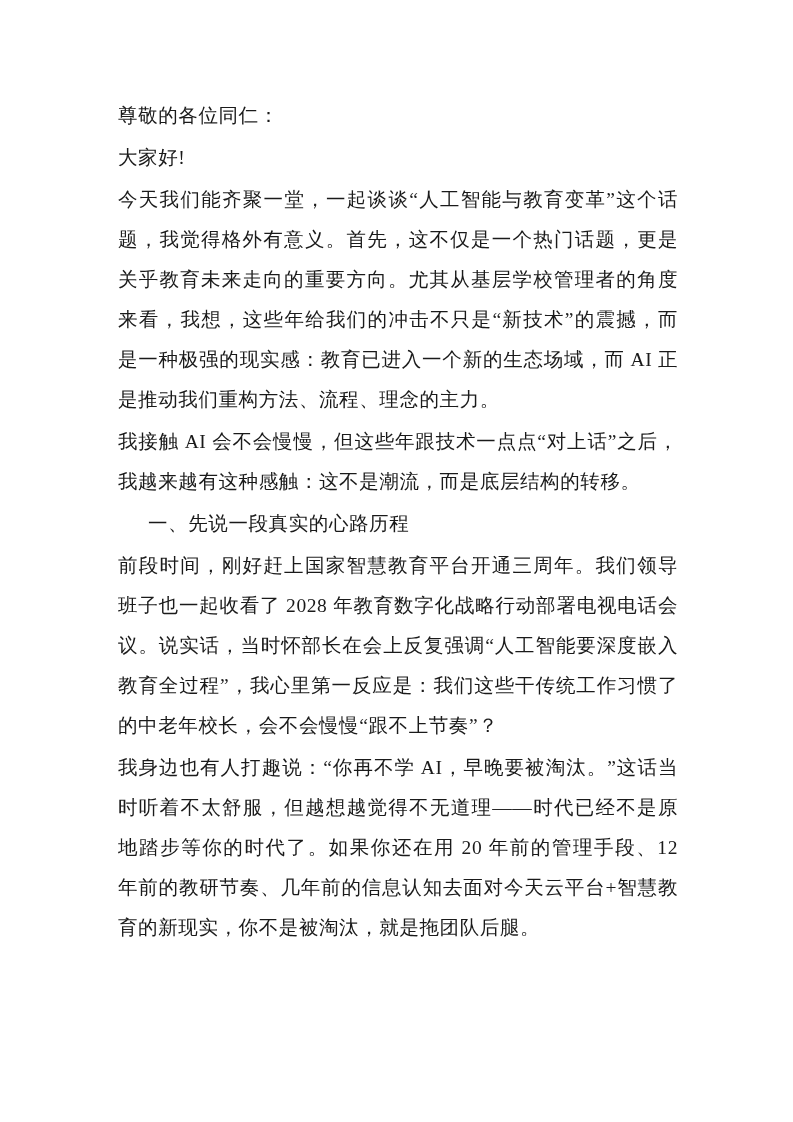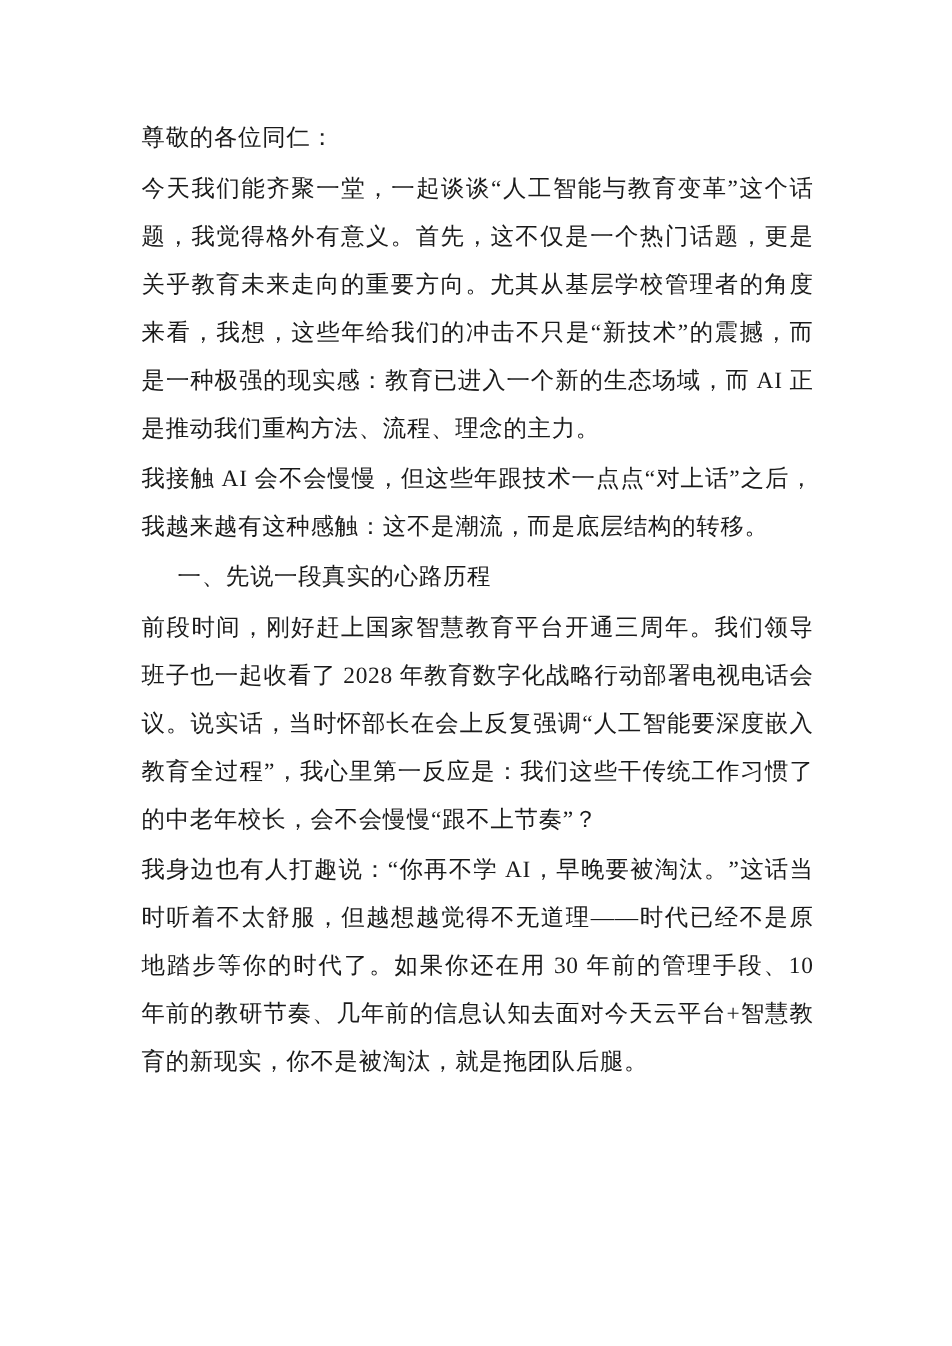--- a/index.html
+++ b/index.html
@@ -43,19 +43,20 @@
     display: inline-block;
     width: 46px;
   }
 </style>
 </head>
 <body>
 
 <div class="page">
   <div class="doc-body">
     <p class="para">尊敬的各位同仁：</p>
+    <p class="para">大家好!</p>
     <p class="para">今天我们能齐聚一堂，一起谈谈“人工智能与教育变革”这个话题，我觉得格外有意义。首先，这不仅是一个热门话题，更是关乎教育未来走向的重要方向。尤其从基层学校管理者的角度来看，我想，这些年给我们的冲击不只是“新技术”的震撼，而是一种极强的现实感：教育已进入一个新的生态场域，而 AI 正是推动我们重构方法、流程、理念的主力。</p>
     <p class="para">我接触 AI 会不会慢慢，但这些年跟技术一点点“对上话”之后，我越来越有这种感触：这不是潮流，而是底层结构的转移。</p>
     <p class="para heading">一、先说一段真实的心路历程</p>
     <p class="para">前段时间，刚好赶上国家智慧教育平台开通三周年。我们领导班子也一起收看了 2028 年教育数字化战略行动部署电视电话会议。说实话，当时怀部长在会上反复强调“人工智能要深度嵌入教育全过程”，我心里第一反应是：我们这些干传统工作习惯了的中老年校长，会不会慢慢“跟不上节奏”？</p>
-    <p class="para">我身边也有人打趣说：“你再不学 AI，早晚要被淘汰。”这话当时听着不太舒服，但越想越觉得不无道理——时代已经不是原地踏步等你的时代了。如果你还在用 30 年前的管理手段、10 年前的教研节奏、几年前的信息认知去面对今天云平台+智慧教育的新现实，你不是被淘汰，就是拖团队后腿。</p>
+    <p class="para">我身边也有人打趣说：“你再不学 AI，早晚要被淘汰。”这话当时听着不太舒服，但越想越觉得不无道理——时代已经不是原地踏步等你的时代了。如果你还在用 20 年前的管理手段、12 年前的教研节奏、几年前的信息认知去面对今天云平台+智慧教育的新现实，你不是被淘汰，就是拖团队后腿。</p>
   </div>
 </div>
 
 </body></html>

